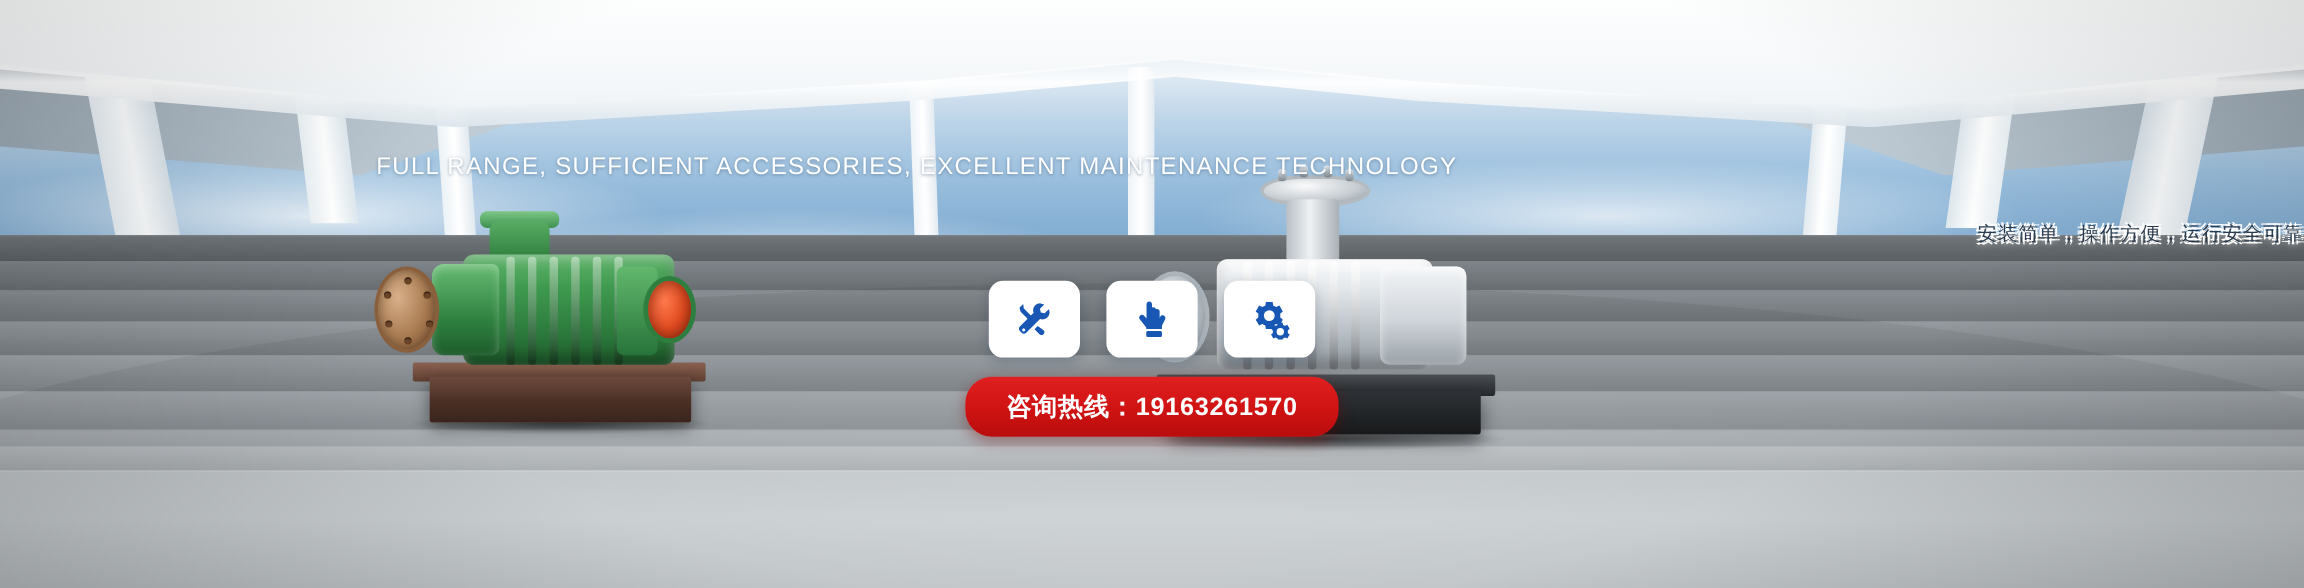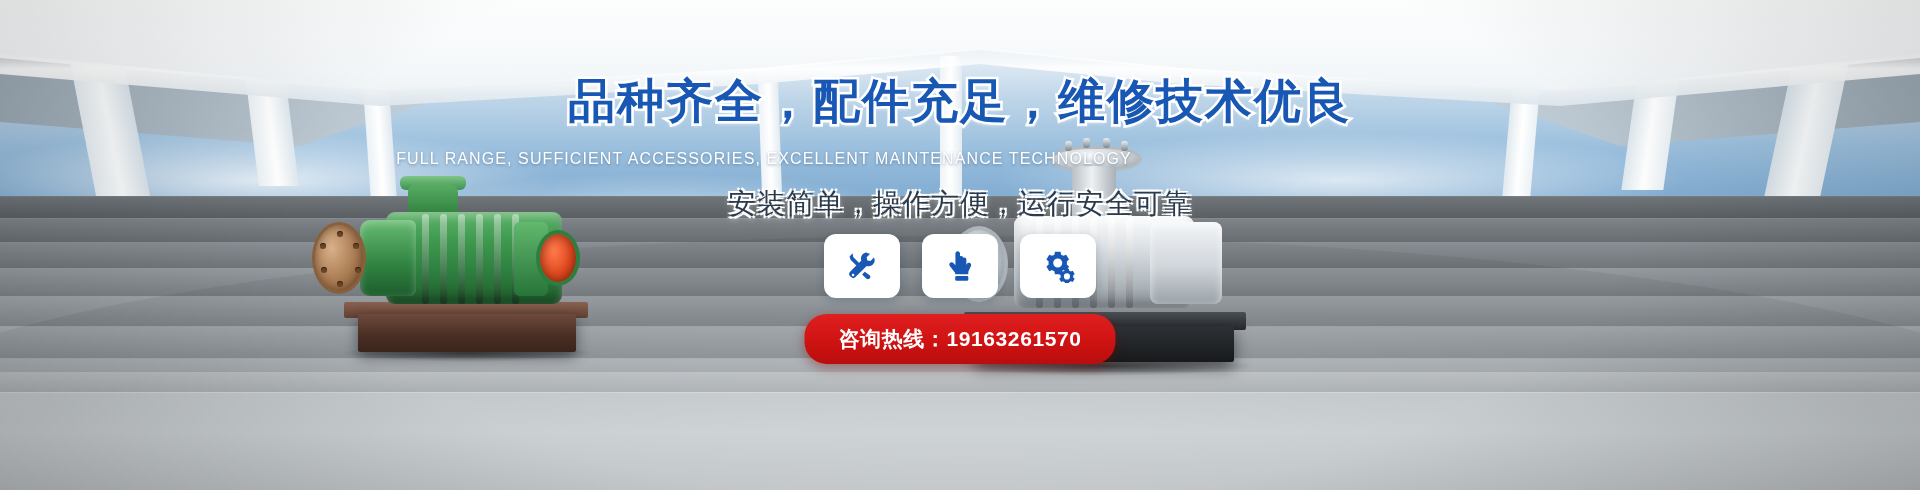--- a/index.html
+++ b/index.html
@@ -261,33 +261,33 @@
     font-size:47px;
     font-weight:bold;
     letter-spacing:2px;
     color:#1858b4;
     -webkit-text-stroke:5px #ffffff;
     paint-order:stroke fill;
     text-shadow:0 2px 4px rgba(255,255,255,.9);
   }
 
   .subtitle-en{
-    position:absolute; left:0; top:150px; width:1528px;
+    position:absolute; left:0; top:128px; width:1528px;
     text-align:center;
-    font-size:16px;
+    font-size:20px;
     font-weight:400;
     letter-spacing:1.1px;
     color:#ffffff;
     text-shadow:0 1px 3px rgba(60,90,120,.55);
   }
 
   .tagline{
     position:absolute; left:0; top:185px; width:1920px;
-    text-align:center;
-    font-size:28px;
+    text-align:right;
+    font-size:16px;
     font-weight:500;
     letter-spacing:1px;
     color:#2b3b4d;
     text-shadow:-2px -2px 0 #fff, 2px -2px 0 #fff,
                 -2px 2px 0 #fff,  2px 2px 0 #fff,
                  0 2px 6px rgba(255,255,255,.85);
   }
 
   
   .icon-row{
@@ -400,21 +400,20 @@
     <div class="pr-stage" style="left:186px"></div>
     <div class="pr-motor"></div>
     <div class="pr-flangeL"></div>
     <div class="pr-bore"></div>
   </div>
 
   <div class="vignette"></div>
 
   <div class="content">
 
-    <div class="headline">品种齐全，配件充足，维修技术优良</div>
 
     <div class="subtitle-en">FULL RANGE, SUFFICIENT ACCESSORIES, EXCELLENT MAINTENANCE TECHNOLOGY</div>
 
     <div class="tagline">安装简单，操作方便，运行安全可靠</div>
 
     <div class="icon-row">
 
       <div class="icon-card">
         <span>
           <svg width="34" height="34" viewBox="0 0 32 32" fill="#1858b4">

